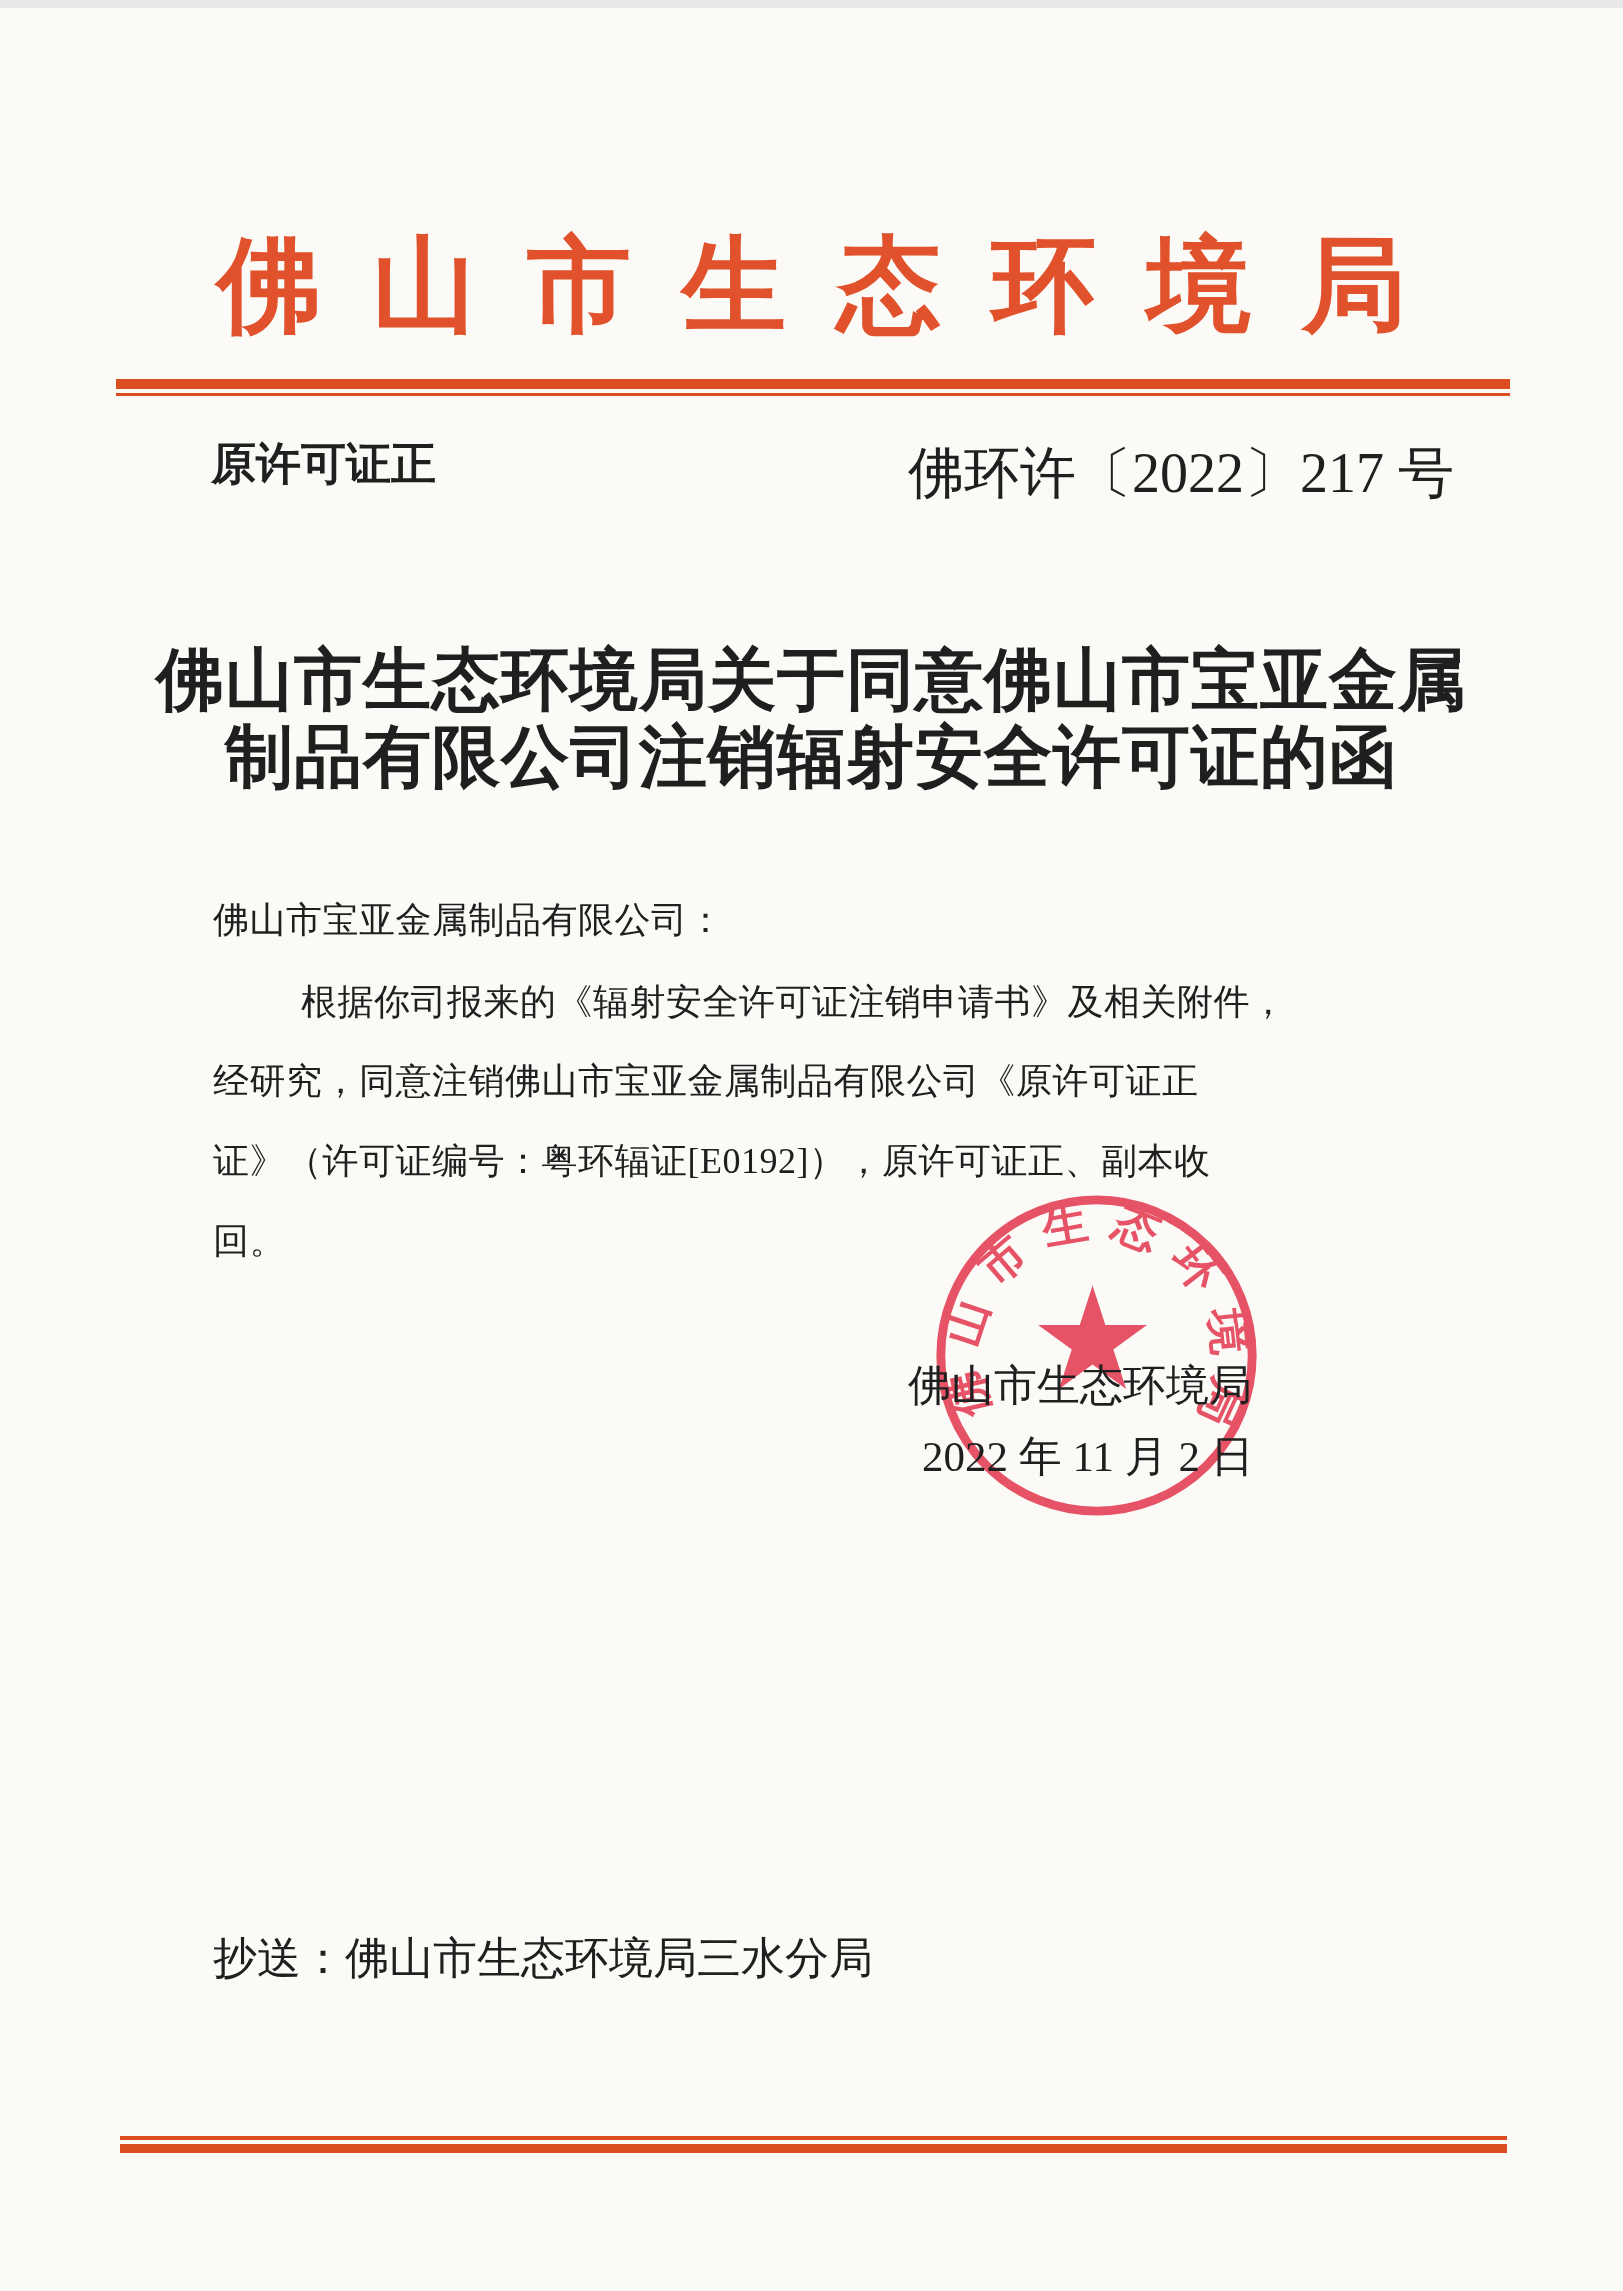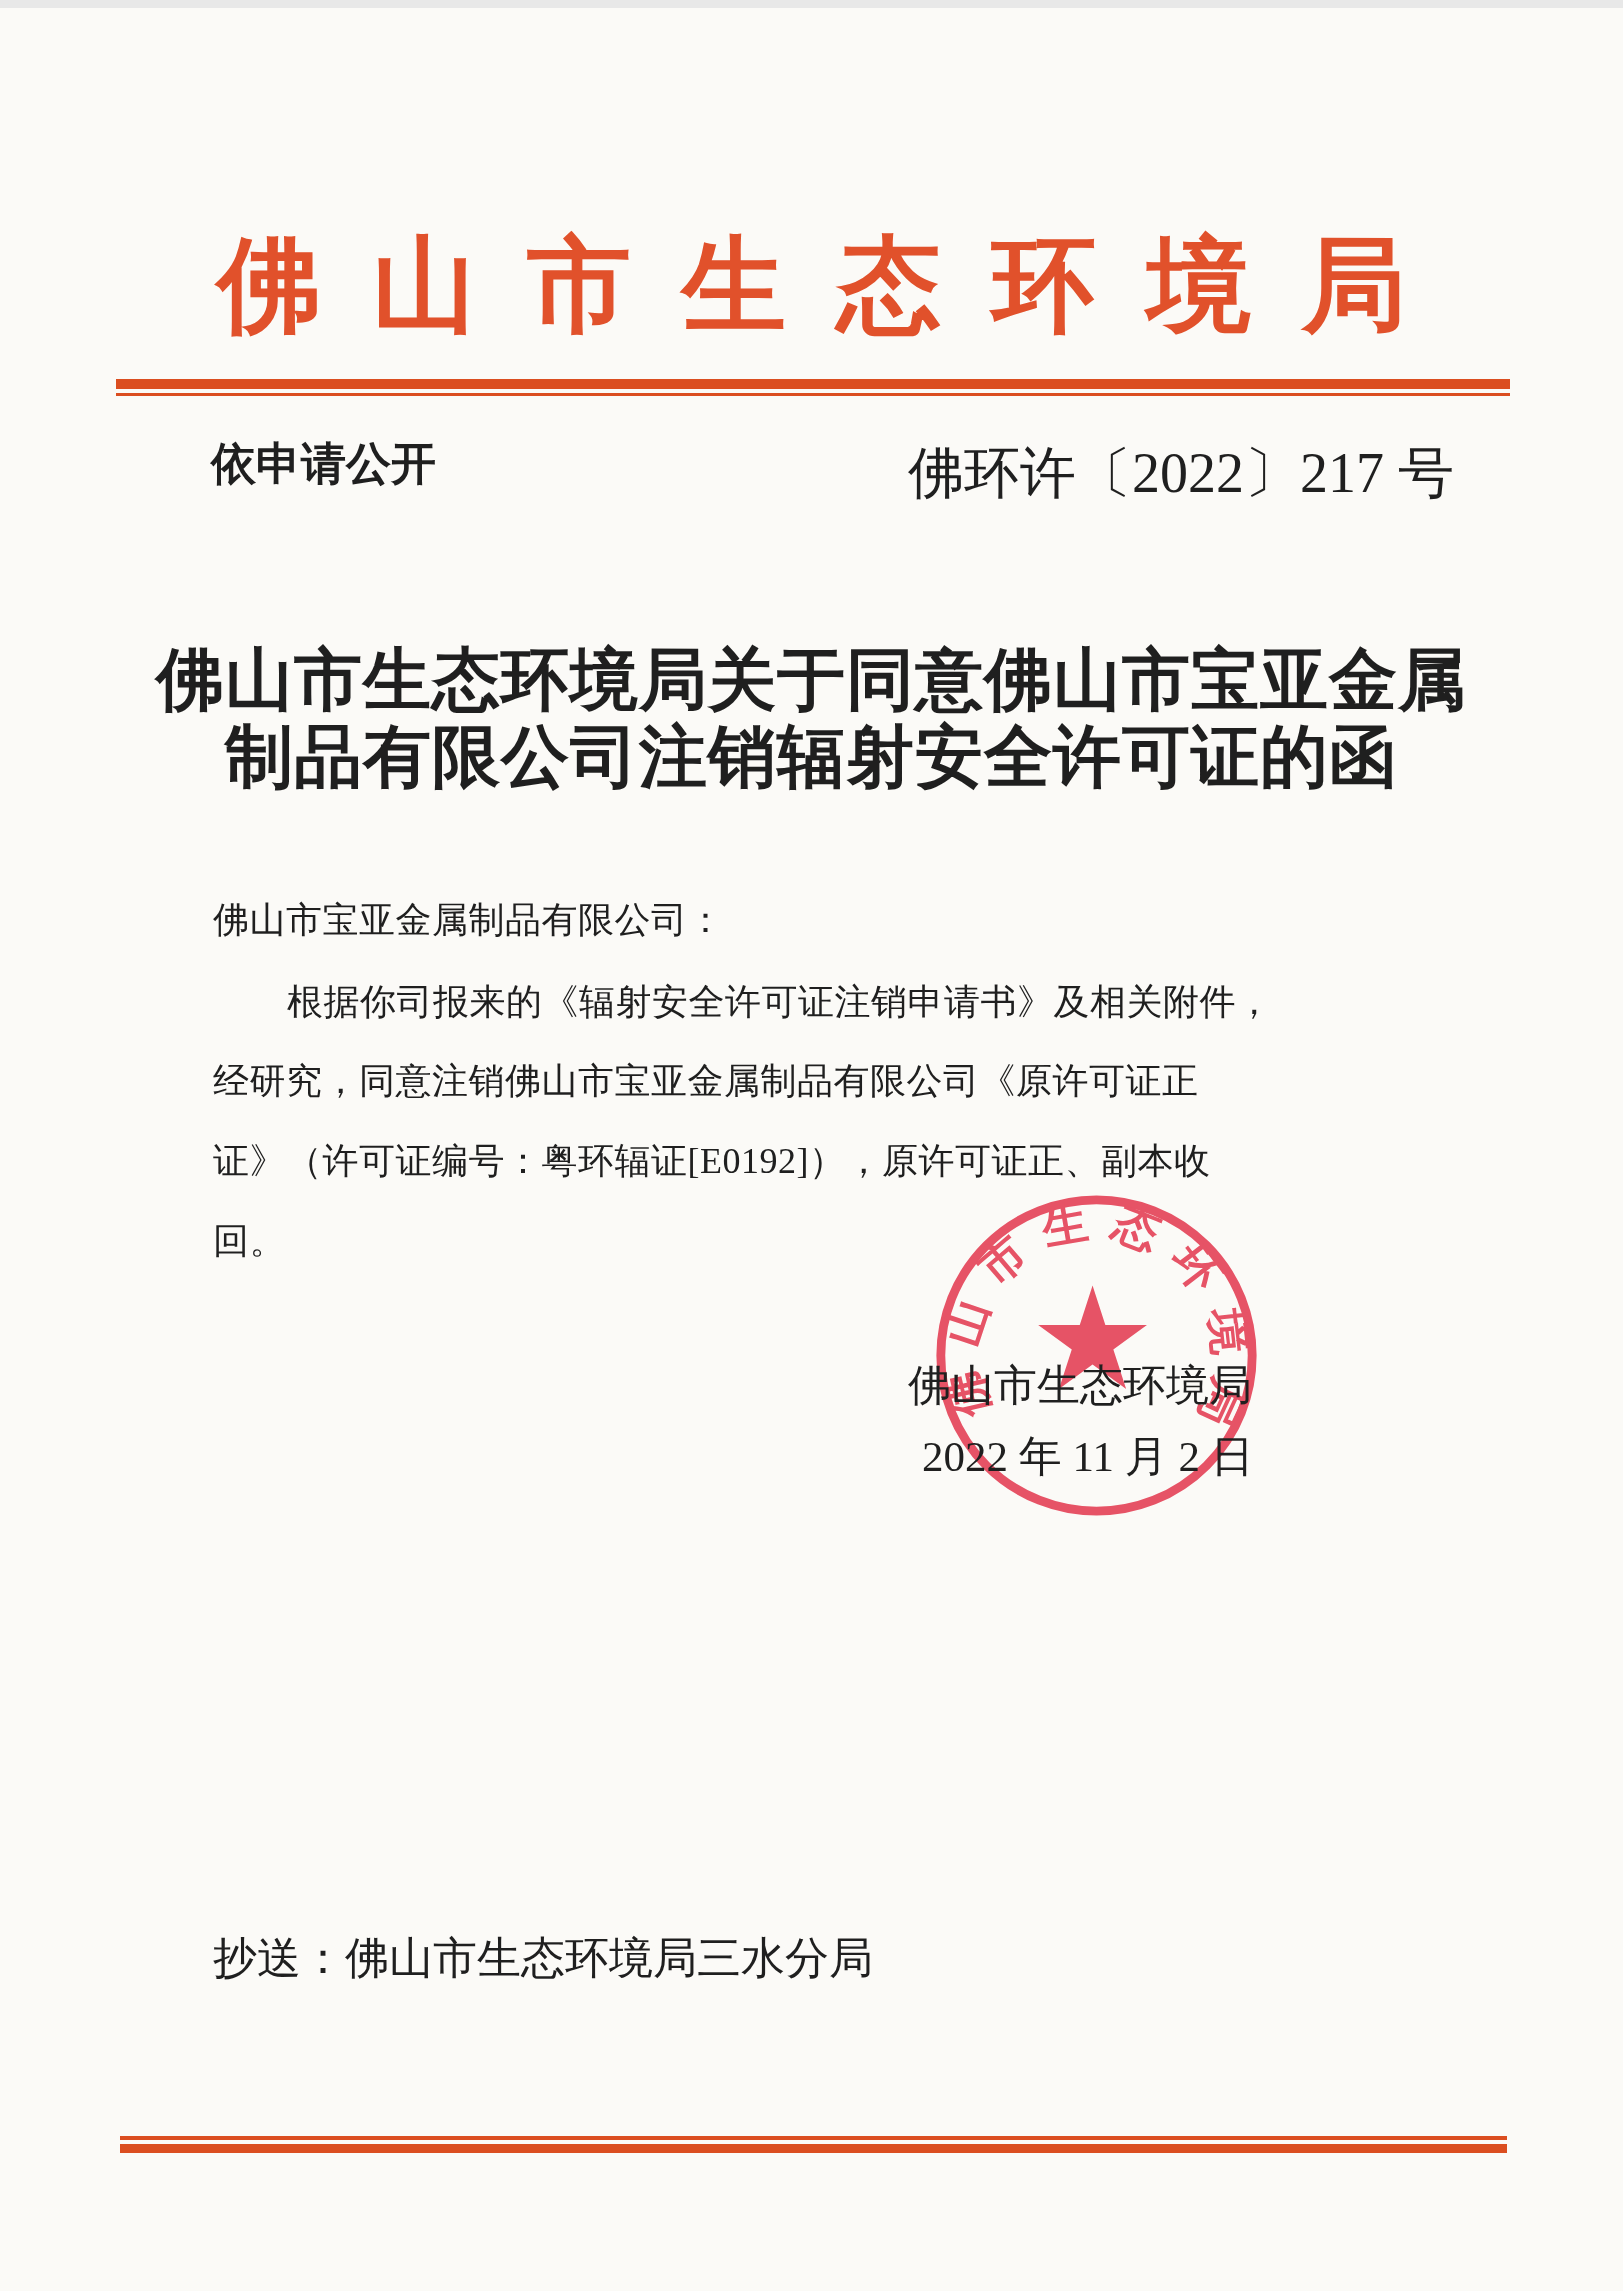--- a/index.html
+++ b/index.html
@@ -78,21 +78,21 @@
   
   .body-line {
     position: absolute;
     left: 213px;
     font-size: 36px;
     line-height: 55px;
     letter-spacing: 0.5px;
     white-space: nowrap;
   }
   .recipient   { top: 885px; }
-  .b-line-0    { top: 967px; left: 287px; }
+  .b-line-0    { top: 967px; left: 301px; }
   .b-line-1    { top: 1046px; }
   .b-line-2    { top: 1126px; }
   .b-line-3    { top: 1206px; }
 
   
   .stamp {
     position: absolute;
     top: 1180px;
     left: 929px;
     width: 335px;
@@ -149,21 +149,21 @@
 <div class="page">
 
   <div class="agency-header">佛山市生态环境局</div>
 
   <div class="rule-top">
     <div class="thick"></div>
     <div class="gap"></div>
     <div class="thin"></div>
   </div>
 
-  <div class="disclosure">依申请公开</div>
+  <div class="disclosure">原许可证正</div>
   <div class="doc-number">佛环许〔2022〕217 号</div>
 
   <div class="doc-title">
     <div>佛山市生态环境局关于同意佛山市宝亚金属</div>
     <div>制品有限公司注销辐射安全许可证的函</div>
   </div>
 
   <div class="body-line recipient">佛山市宝亚金属制品有限公司：</div>
   <div class="body-line b-line-0">根据你司报来的《辐射安全许可证注销申请书》及相关附件，</div>
   <div class="body-line b-line-1">经研究，同意注销佛山市宝亚金属制品有限公司《原许可证正</div>

